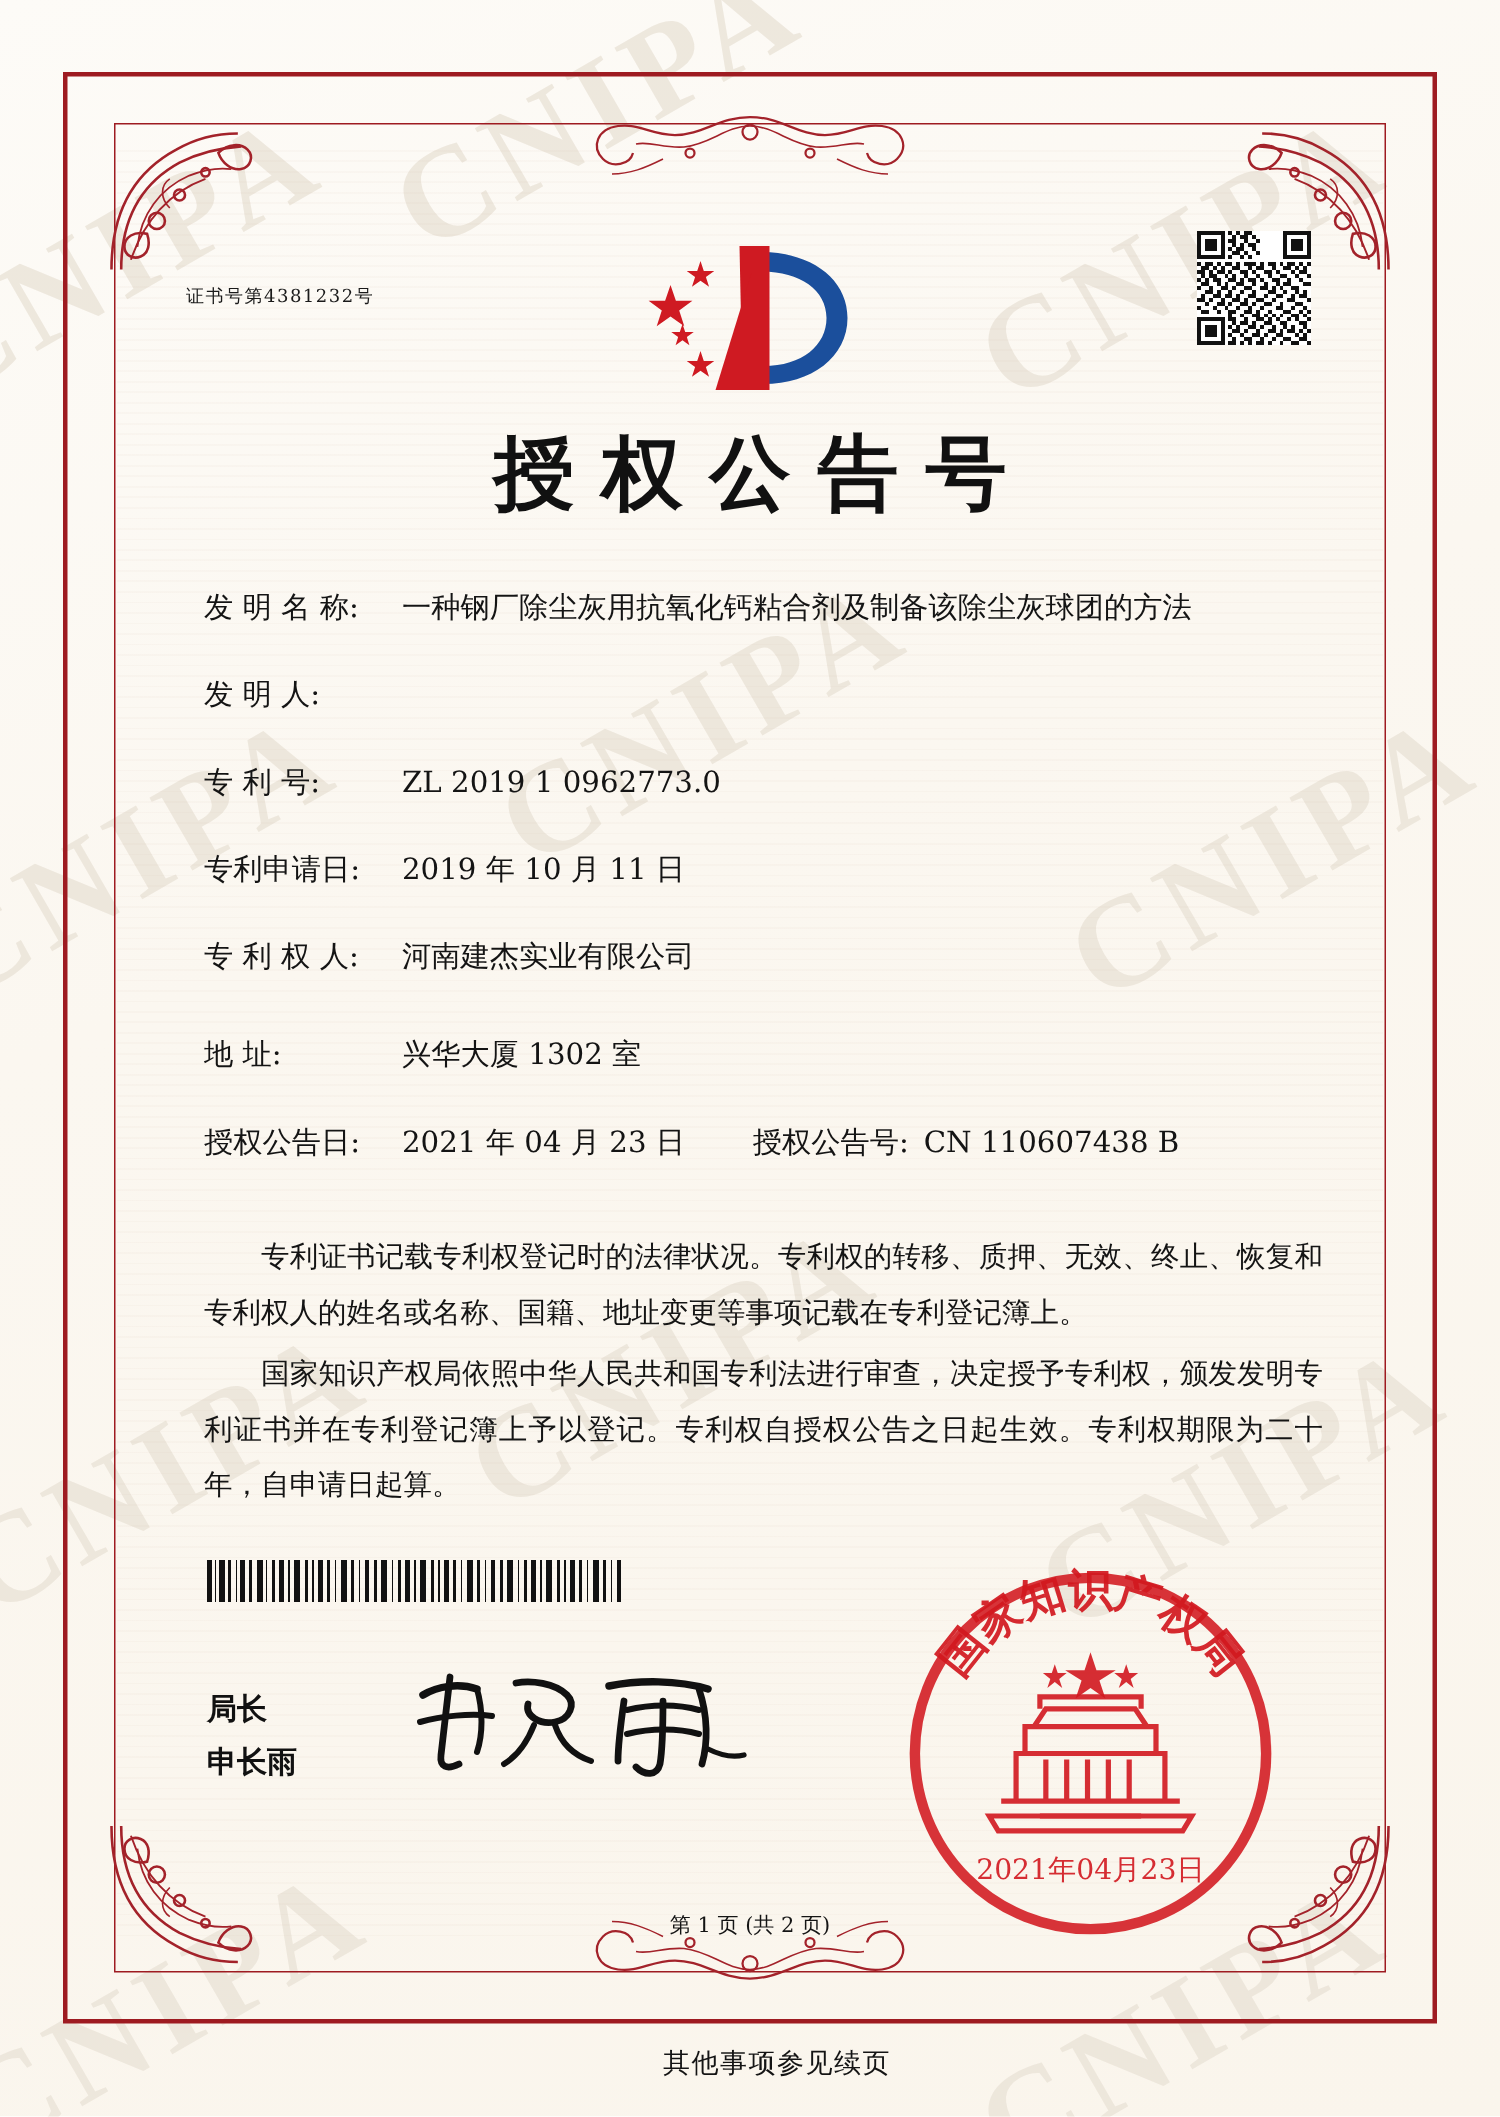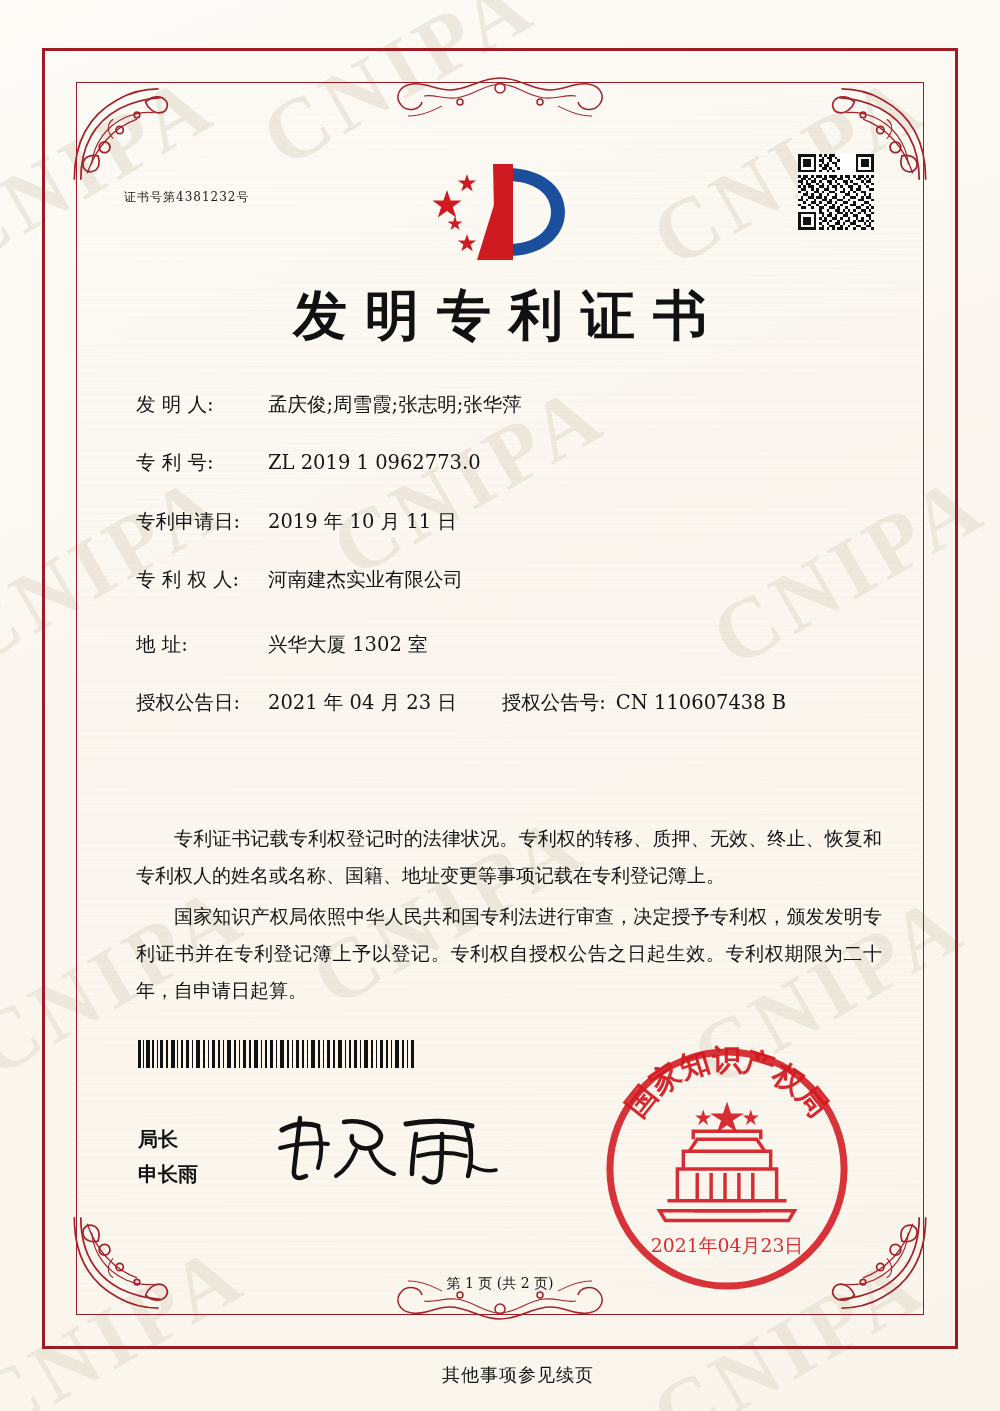--- a/index.html
+++ b/index.html
@@ -571,28 +571,31 @@
 
         <g fill="#cf1a22">
           <polygon points="32,30 35.6,40.5 46.6,40.5 37.8,47 41.2,57.5 32,51 22.8,57.5 26.2,47 17.4,40.5 28.4,40.5"></polygon>
           <polygon points="52,14 54.2,20.6 61.2,20.6 55.6,24.6 57.7,31.2 52,27.2 46.3,31.2 48.4,24.6 42.8,20.6 49.8,20.6"></polygon>
           <polygon points="52,74 54.2,80.6 61.2,80.6 55.6,84.6 57.7,91.2 52,87.2 46.3,91.2 48.4,84.6 42.8,80.6 49.8,80.6"></polygon>
           <polygon points="40,56 41.8,61.4 47.5,61.4 42.9,64.7 44.6,70.1 40,66.8 35.4,70.1 37.1,64.7 32.5,61.4 38.2,61.4"></polygon>
         </g>
       </svg>
     </div>
 
-    <div class="main-title">发明专利证书</div>
+    <div class="main-title">授权公告号</div>
 
     <div class="fields">
 
+      <div class="field">
+        <div class="lab">发 明 名 称:</div>
+        <div class="val">一种钢厂除尘灰用抗氧化钙粘合剂及制备该除尘灰球团的方法</div>
+      </div>
 
       <div class="field">
         <div class="lab">发 明 人:</div>
-        <div class="val">孟庆俊;周雪霞;张志明;张华萍</div>
       </div>
 
       <div class="field">
         <div class="lab">专 利 号:</div>
         <div class="val">ZL 2019 1 0962773.0</div>
       </div>
 
       <div class="field">
         <div class="lab">专利申请日:</div>
         <div class="val">2019 年 10 月 11 日</div>

